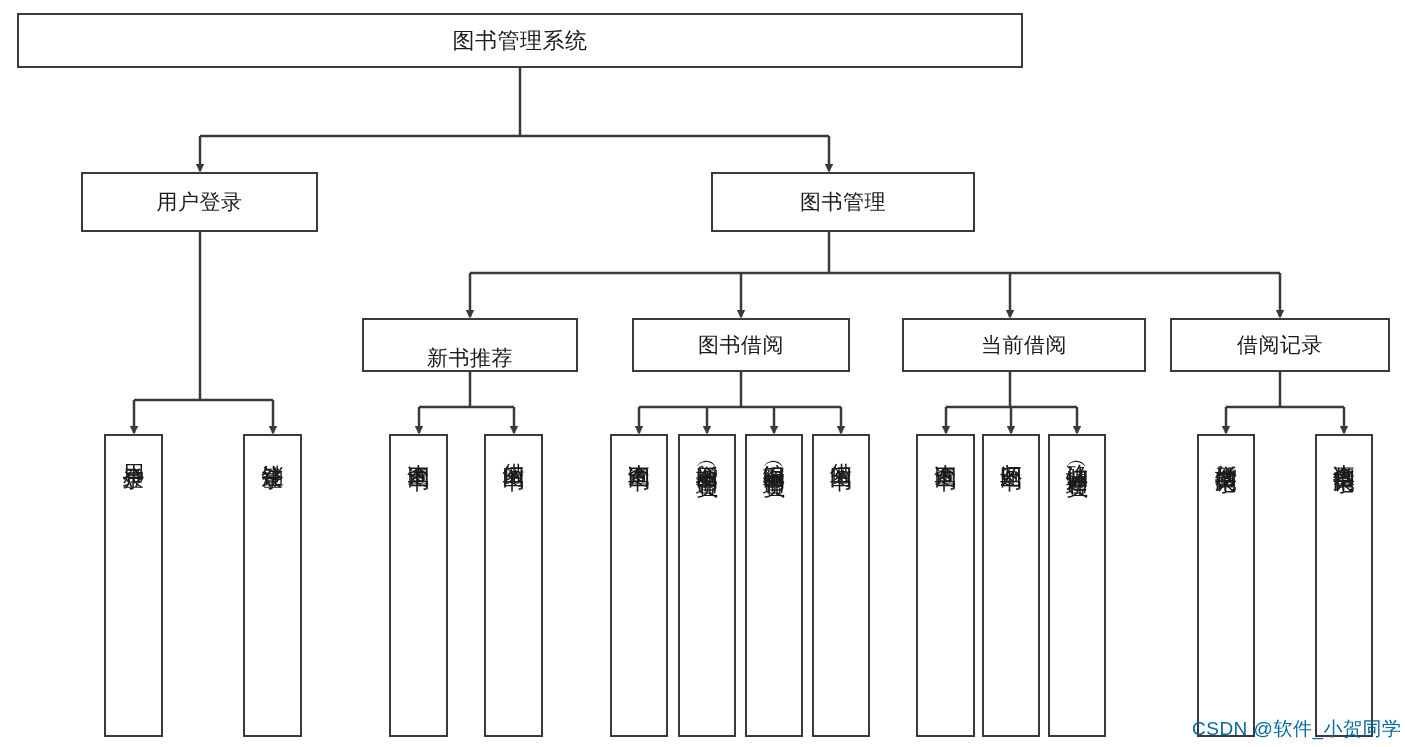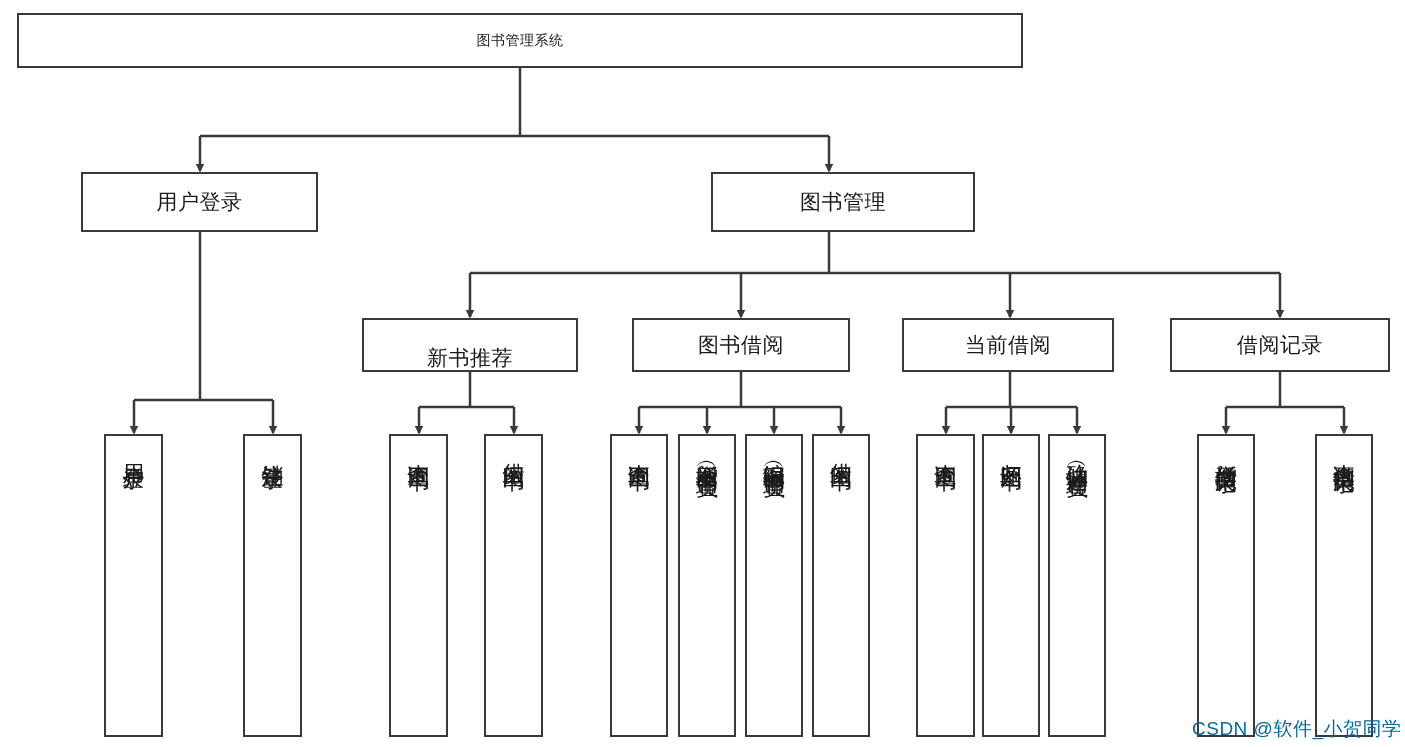--- a/index.html
+++ b/index.html
@@ -49,21 +49,21 @@
     align-items: flex-start;
     padding-top: 10px;
   }
   .node.vertical .node-label {
     writing-mode: vertical-rl;
     text-orientation: upright;
     font-size: 22px;
     line-height: 1.18;
     letter-spacing: 2px;
   }
-  .node.root .node-label { font-size: 14px; }
+  .node.root .node-label { font-size: 22px; }
   .watermark {
     position: absolute;
     color: #b9b9b9;
     font-size: 19px;
     white-space: nowrap;
     letter-spacing: 0.5px;
     pointer-events: none;
   }
 </style>
 </head>
@@ -122,21 +122,21 @@
       </div>
       <div class="node horizontal" style="left: 711px; top: 172px; width: 264px; height: 60px; border-color: rgb(58, 58, 58); background: rgb(255, 255, 255); color: rgb(26, 26, 26);">
         <span class="node-label">图书管理</span>
       </div>
       <div class="node horizontal" style="left: 362px; top: 318px; width: 216px; height: 54px; border-color: rgb(58, 58, 58); background: rgb(255, 255, 255); color: rgb(26, 26, 26); align-items: flex-end;">
         <span class="node-label">新书推荐</span>
       </div>
       <div class="node horizontal" style="left: 632px; top: 318px; width: 218px; height: 54px; border-color: rgb(58, 58, 58); background: rgb(255, 255, 255); color: rgb(26, 26, 26);">
         <span class="node-label">图书借阅</span>
       </div>
-      <div class="node horizontal" style="left: 902px; top: 318px; width: 212px; height: 54px; border-color: rgb(58, 58, 58); background: rgb(255, 255, 255); color: rgb(26, 26, 26);">
+      <div class="node horizontal" style="left: 902px; top: 318px; width: 244px; height: 54px; border-color: rgb(58, 58, 58); background: rgb(255, 255, 255); color: rgb(26, 26, 26);">
         <span class="node-label">当前借阅</span>
       </div>
       <div class="node horizontal" style="left: 1170px; top: 318px; width: 220px; height: 54px; border-color: rgb(58, 58, 58); background: rgb(255, 255, 255); color: rgb(26, 26, 26);">
         <span class="node-label">借阅记录</span>
       </div>
       <div class="node vertical" style="left: 104px; top: 434px; width: 59px; height: 303px; border-color: rgb(58, 58, 58); background: rgb(255, 255, 255); color: rgb(26, 26, 26);">
         <span class="node-label">用户登录</span>
       </div>
       <div class="node vertical" style="left: 243px; top: 434px; width: 59px; height: 303px; border-color: rgb(58, 58, 58); background: rgb(255, 255, 255); color: rgb(26, 26, 26);">
         <span class="node-label">注销登录</span>

